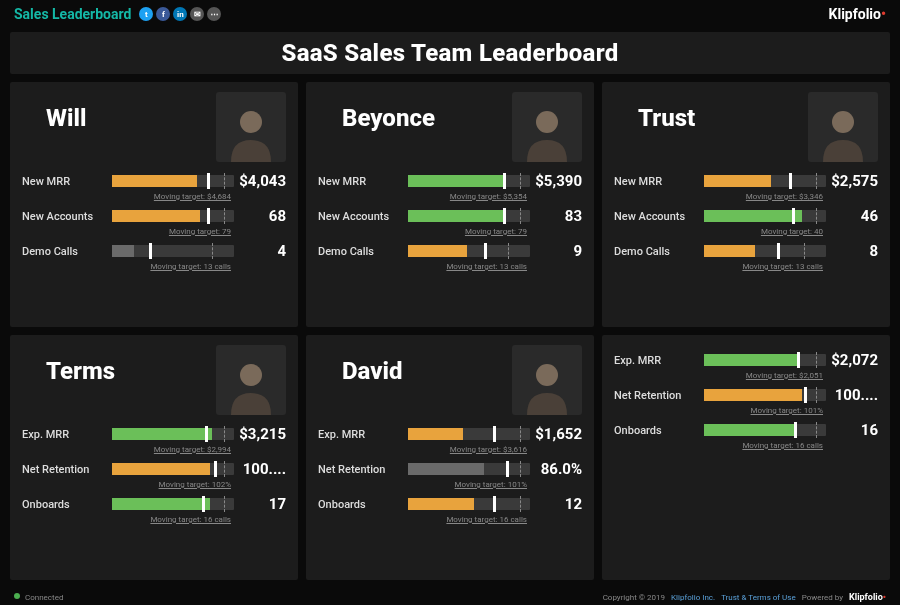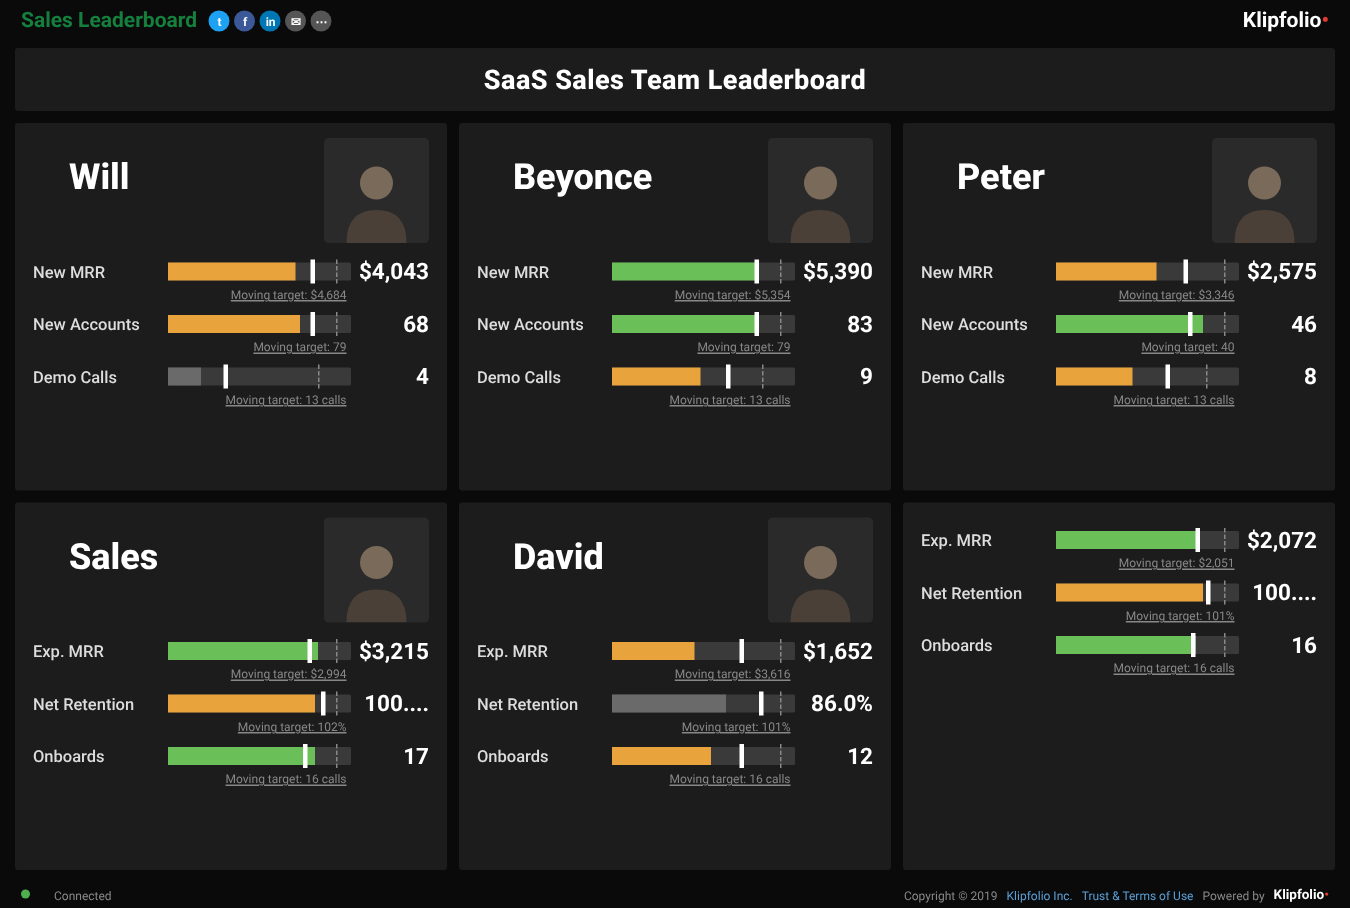--- a/index.html
+++ b/index.html
@@ -1,45 +1,45 @@
 <!DOCTYPE html>
 <html><head>
 <meta charset="utf-8">
 <style>
   * { box-sizing: border-box; margin: 0; padding: 0; }
   html, body { width: 900px; height: 605px; background: #0a0a0a; font-family: -apple-system, "Segoe UI", Roboto, Arial, sans-serif; color: #eee; overflow: hidden; }
   .topbar { display: flex; align-items: center; justify-content: space-between; padding: 6px 14px; height: 28px; background: #0a0a0a; }
   .topbar-left { display: flex; align-items: center; gap: 8px; }
-  .page-title { font-size: 14px; font-weight: 700; color: #15803d; }
+  .page-title { font-size: 14px; font-weight: 700; color: #14b8a6; }
   .social { display: flex; gap: 3px; }
   .social-dot { width: 14px; height: 14px; border-radius: 50%; display: flex; align-items: center; justify-content: center; font-size: 8px; font-weight: 700; color: #fff; }
   .brand { font-size: 14px; font-weight: 700; color: #fff; }
   .brand-dot { color: #e03b2f; }
   .header-band { background: #1c1c1c; margin: 4px 10px 8px; height: 42px; display: flex; align-items: center; justify-content: center; border-radius: 2px; }
-  .header-title { font-size: 18px; font-weight: 800; color: #fff; letter-spacing: 0.3px; }
+  .header-title { font-size: 24px; font-weight: 800; color: #fff; letter-spacing: 0.3px; }
   .grid { display: grid; grid-template-columns: repeat(3, 1fr); gap: 8px; padding: 0 10px 8px; }
   .card { background: #1c1c1c; border-radius: 2px; padding: 10px 12px 8px; height: 245px; position: relative; }
   .card-head { display: flex; justify-content: space-between; align-items: flex-start; height: 74px; }
   .person-name { font-size: 24px; font-weight: 800; color: #fff; margin-left: 24px; margin-top: 12px; }
   .avatar { width: 70px; height: 70px; border-radius: 3px; overflow: hidden; background: #2a2a2a; display: flex; align-items: flex-end; justify-content: center; }
   .avatar svg { width: 60px; height: 60px; }
   .metric { margin-top: 6px; }
   .metric-row { display: flex; align-items: center; gap: 2px; }
   .metric-label { width: 88px; font-size: 11px; color: #ddd; font-weight: 500; }
   .bar-track { flex: 1; height: 12px; background: #3a3a3a; position: relative; border-radius: 1px; }
   .bar-fill { position: absolute; left: 0; top: 0; bottom: 0; }
   .bar-tick { position: absolute; top: -2px; bottom: -2px; width: 3px; background: #fff; }
   .bar-dash { position: absolute; top: -2px; bottom: -2px; width: 0; border-left: 1px dashed #888; }
   .metric-value { width: 50px; text-align: right; font-size: 15px; font-weight: 700; color: #fff; }
   .metric-sub { font-size: 8px; color: #888; text-align: right; margin-top: 2px; margin-right: 55px; text-decoration: underline; }
   .c-green { background: #6bbf59; }
   .c-orange { background: #e8a33d; }
   .c-gray { background: #6a6a6a; }
   .footer { position: absolute; bottom: 0; left: 0; right: 0; height: 16px; background: #0a0a0a; display: flex; align-items: center; justify-content: space-between; padding: 0 14px; font-size: 8px; color: #888; }
-  .footer-left { display: flex; align-items: flex-start; gap: 16px; }
+  .footer-left { display: flex; align-items: flex-start; gap: 5px; }
   .conn-dot { width: 6px; height: 6px; border-radius: 50%; background: #4caf50; }
   .footer-right { display: flex; align-items: center; gap: 6px; }
   .footer-link { color: #5aa0d8; }
   .footer-brand { color: #fff; font-weight: 700; font-size: 9px; }
 </style>
 </head>
 <body>
 
 <div class="topbar">
   <div class="topbar-left">
@@ -151,21 +151,21 @@
             <div class="bar-tick" style="left: 62%;"></div>
             <div class="bar-dash" style="left: 82%;"></div>
           </div>
           <div class="metric-value">9</div>
         </div>
         <div class="metric-sub">Moving target: 13 calls</div>
       </div>
     </div>
     <div class="card">
       <div class="card-head">
-        <div class="person-name">Peter</div>
+        <div class="person-name">Trust</div>
         <div class="avatar">
           <svg viewBox="0 0 60 60">
             <circle cx="30" cy="20" r="11" fill="#7a6a5a"></circle>
             <path d="M10 60 Q10 38 30 38 Q50 38 50 60 Z" fill="#4a4038"></path>
           </svg>
         </div>
       </div>
       <div class="metric">
         <div class="metric-row">
           <div class="metric-label">New MRR</div>
@@ -198,21 +198,21 @@
             <div class="bar-tick" style="left: 60%;"></div>
             <div class="bar-dash" style="left: 82%;"></div>
           </div>
           <div class="metric-value">8</div>
         </div>
         <div class="metric-sub">Moving target: 13 calls</div>
       </div>
     </div>
     <div class="card">
       <div class="card-head">
-        <div class="person-name">Sales</div>
+        <div class="person-name">Terms</div>
         <div class="avatar">
           <svg viewBox="0 0 60 60">
             <circle cx="30" cy="20" r="11" fill="#7a6a5a"></circle>
             <path d="M10 60 Q10 38 30 38 Q50 38 50 60 Z" fill="#4a4038"></path>
           </svg>
         </div>
       </div>
       <div class="metric">
         <div class="metric-row">
           <div class="metric-label">Exp. MRR</div>

